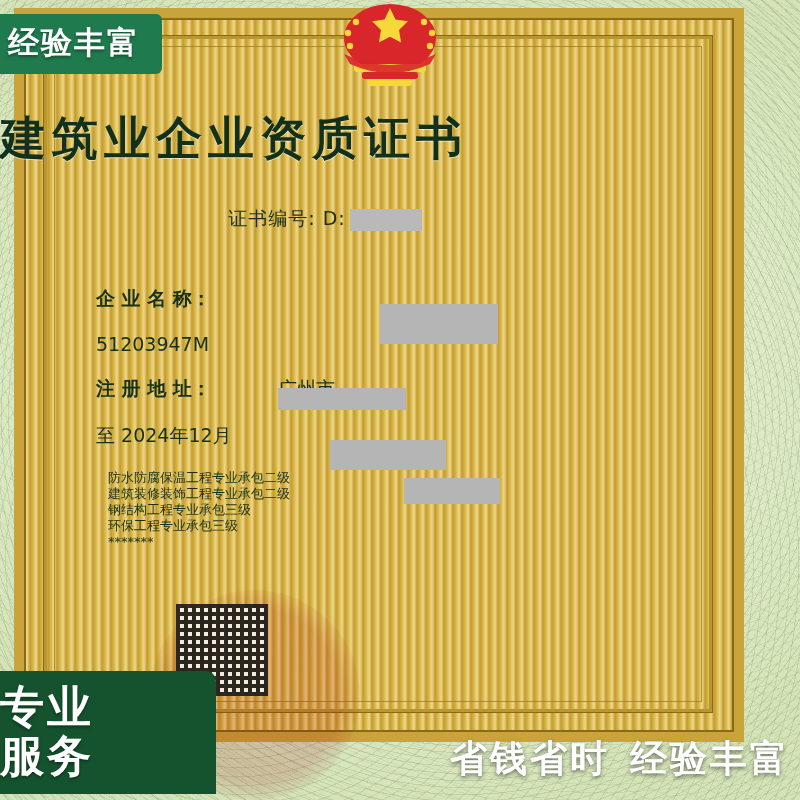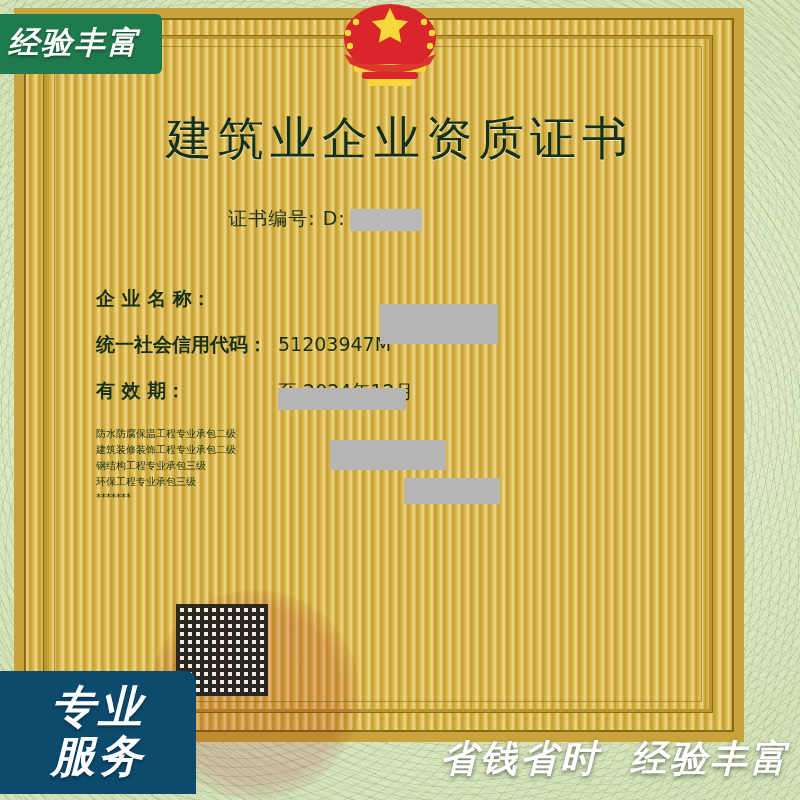--- a/index.html
+++ b/index.html
@@ -52,51 +52,51 @@
   #frame-inner2{
     position:absolute;left:54px;top:46px;right:98px;bottom:98px;
     border:1px solid rgba(150,120,40,.7);
   }
   
   #emblem{
     position:absolute;left:330px;top:2px;width:120px;height:104px;
   }
   
   #title{
-    position:absolute;left:0;right:0;top:108px;text-align:center;
-    font-family:"DejaVu Sans","Liberation Sans",sans-serif;
-    font-weight:normal;font-size:46px;letter-spacing:6px;
+    position:absolute;left:0;right:0;top:108px;text-align:left;
+    font-family:"DejaVu Sans","Liberation Sans",sans-serif;
+    font-weight:bold;font-size:46px;letter-spacing:6px;
     color:#13301a;
     text-shadow:0 1px 0 rgba(255,255,255,.55);
   }
   #certno{
     position:absolute;left:0;right:150px;top:206px;text-align:center;
     font-family:"DejaVu Sans","Liberation Sans",sans-serif;
     font-size:19px;color:#1b2f1b;letter-spacing:1px;
   }
   .redact{
     display:inline-block;vertical-align:middle;
     background:#b9b9b9;
   }
   #certno .redact{width:72px;height:22px;margin-left:4px;}
 
   
   #fields{
     position:absolute;left:96px;top:286px;right:150px;
     font-family:"DejaVu Sans","Liberation Sans",sans-serif;
     color:#16301a;
   }
-  .row{display:flex;align-items:flex-start;margin-bottom:20px;}
+  .row{display:flex;align-items:flex-end;margin-bottom:20px;}
   .label{
     width:182px;flex:0 0 182px;
     font-size:19px;font-weight:bold;letter-spacing:0px;
     white-space:nowrap;
   }
   .val{font-size:19px;padding-top:1px;}
-  .val.small{font-size:10px;line-height:16px;}
+  .val.small{font-size:13px;line-height:16px;padding-left:12px;}
   .val .redact{height:20px;}
 
   
   .blob{position:absolute;background:#b5b5b5;}
   .blob.d1{left:380px;top:304px;width:118px;height:40px;}
   .blob.d2{left:278px;top:388px;width:128px;height:22px;}
   .blob.d3{left:330px;top:440px;width:116px;height:30px;}
   .blob.d4{left:404px;top:478px;width:96px;height:26px;}
 
   
@@ -111,40 +111,39 @@
     background:radial-gradient(circle at 50% 50%, rgba(226,140,150,0.33) 0%, rgba(222,120,135,0.30) 58%, rgba(222,120,135,0.06) 72%, rgba(0,0,0,0) 74%);
     mix-blend-mode:multiply;
   }
 
   
   .promo{
     position:absolute;
     font-family:"DejaVu Sans","Liberation Sans",sans-serif;
     font-weight:bold;color:#ffffff;
     text-shadow:0 2px 3px rgba(0,0,0,.35);
-    font-style:italic;
   }
   #promo-tl{
     left:0;top:14px;padding:8px 22px 10px 8px;
     background:#1f7a4d;
     font-size:31px;letter-spacing:2px;
     border-radius:0 6px 6px 0;
   }
   #promo-bl{
-    left:0;bottom:6px;width:196px;padding:12px 0 14px 0;
-    background:#0c4a6e;text-align:center;line-height:1.1;
+    left:0;bottom:6px;width:216px;padding:12px 0 14px 0;
+    background:#14532d;text-align:left;line-height:1.1;
     font-size:44px;letter-spacing:3px;
     border-radius:0 10px 0 0;
   }
   #promo-br{
     right:10px;bottom:16px;
     font-size:37px;letter-spacing:3px;color:#ffffff;
     text-shadow:0 2px 4px rgba(0,0,0,.5);
   }
-  #promo-br span{margin-left:30px;}
+  #promo-br span{margin-left:20px;}
 </style>
 </head>
 <body>
 
 <div id="cert">
 
   <div id="guilloche"></div>
   <div id="swirl"></div>
 
   <div id="frame-outer"></div>
@@ -176,28 +175,30 @@
     <span>证书编号: D:</span><span class="redact"></span>
   </div>
 
   <div id="fields">
 
     <div class="row">
       <div class="label">企 业 名 称：</div>
     </div>
 
     <div class="row">
-      <div class="label">统一社会信用代码：</div>
       <div class="val">51203947M</div>
     </div>
 
 
-
-    <div class="row">
-      <div class="label">有 效 期：</div>
+    <div class="row">
+      <div class="label">注 册 地 址：</div>
+      <div class="val">广州市</div>
+    </div>
+
+    <div class="row">
       <div class="val">至 2024年12月</div>
     </div>
 
     <div class="row">
       <div class="val small" style="white-space:pre-line;">防水防腐保温工程专业承包二级
 建筑装修装饰工程专业承包二级
 钢结构工程专业承包三级
 环保工程专业承包三级
 *******</div>
     </div>

